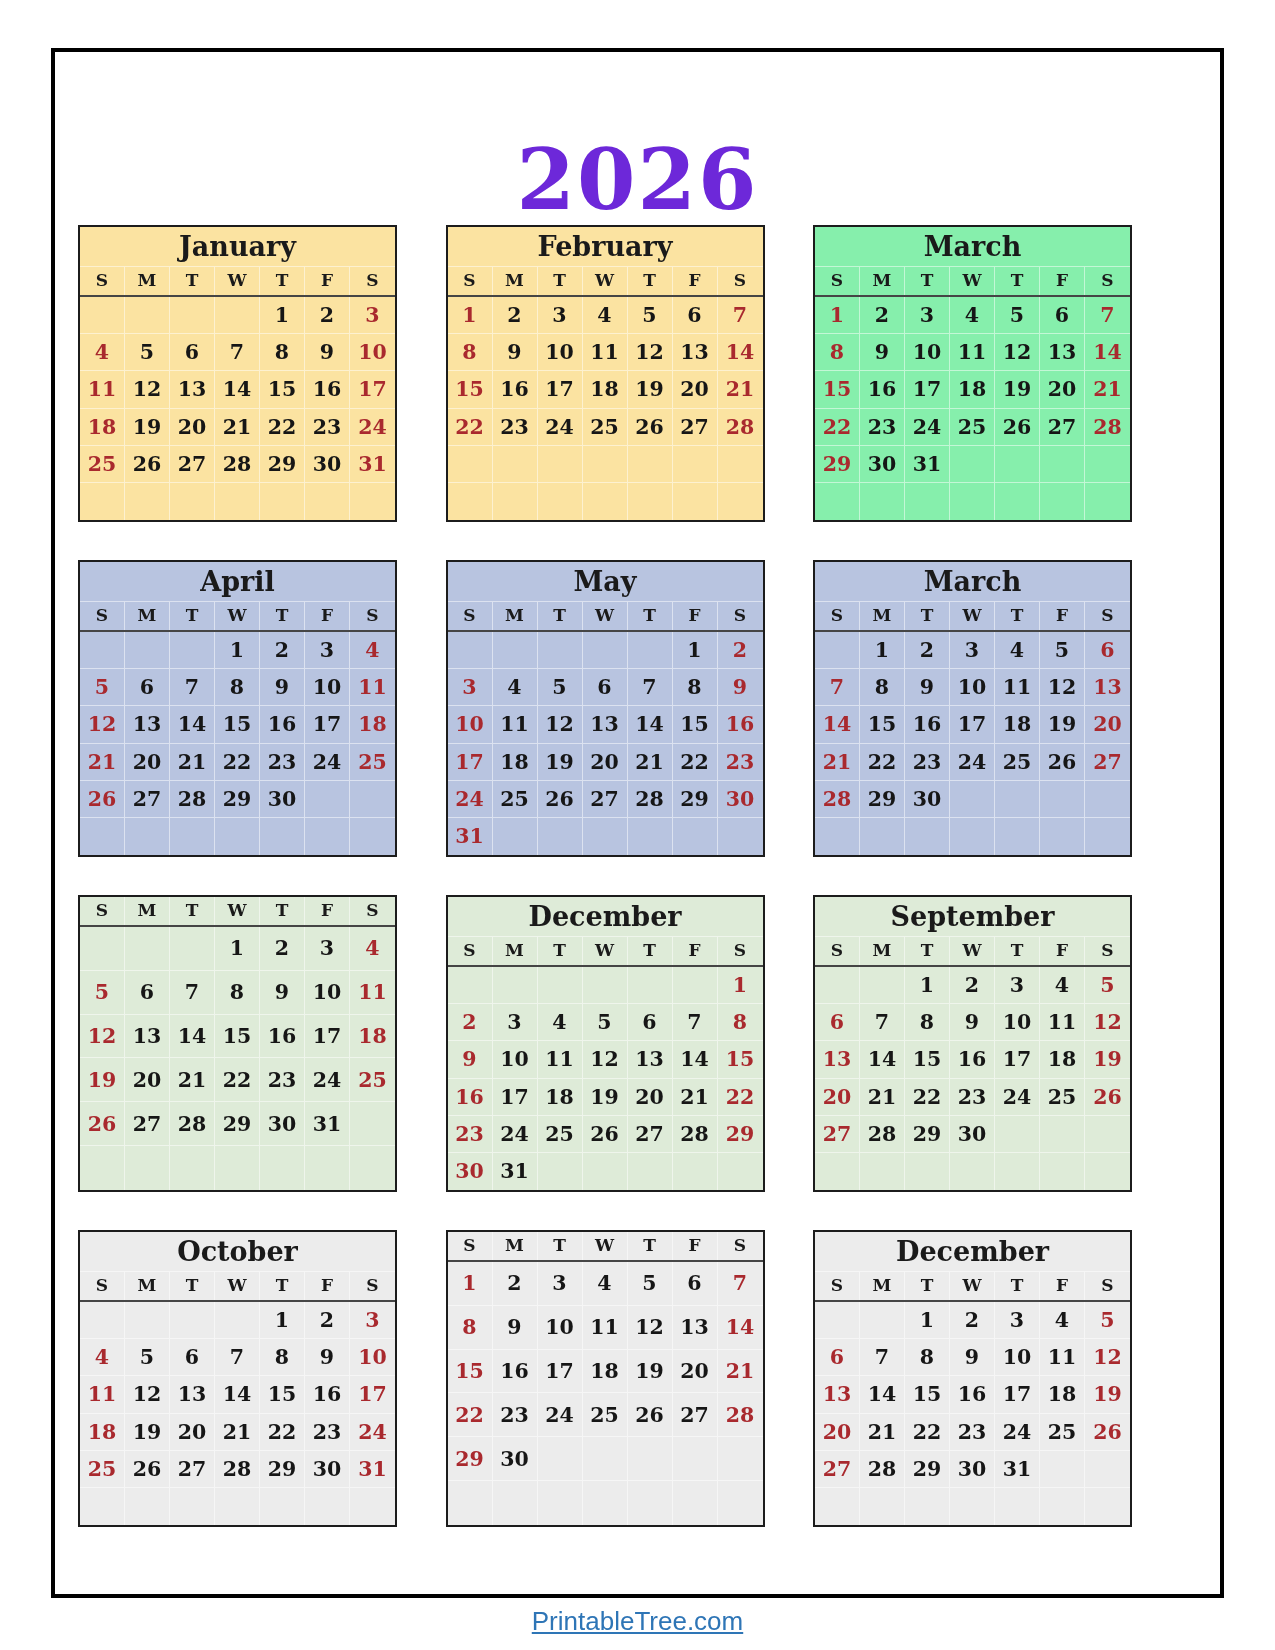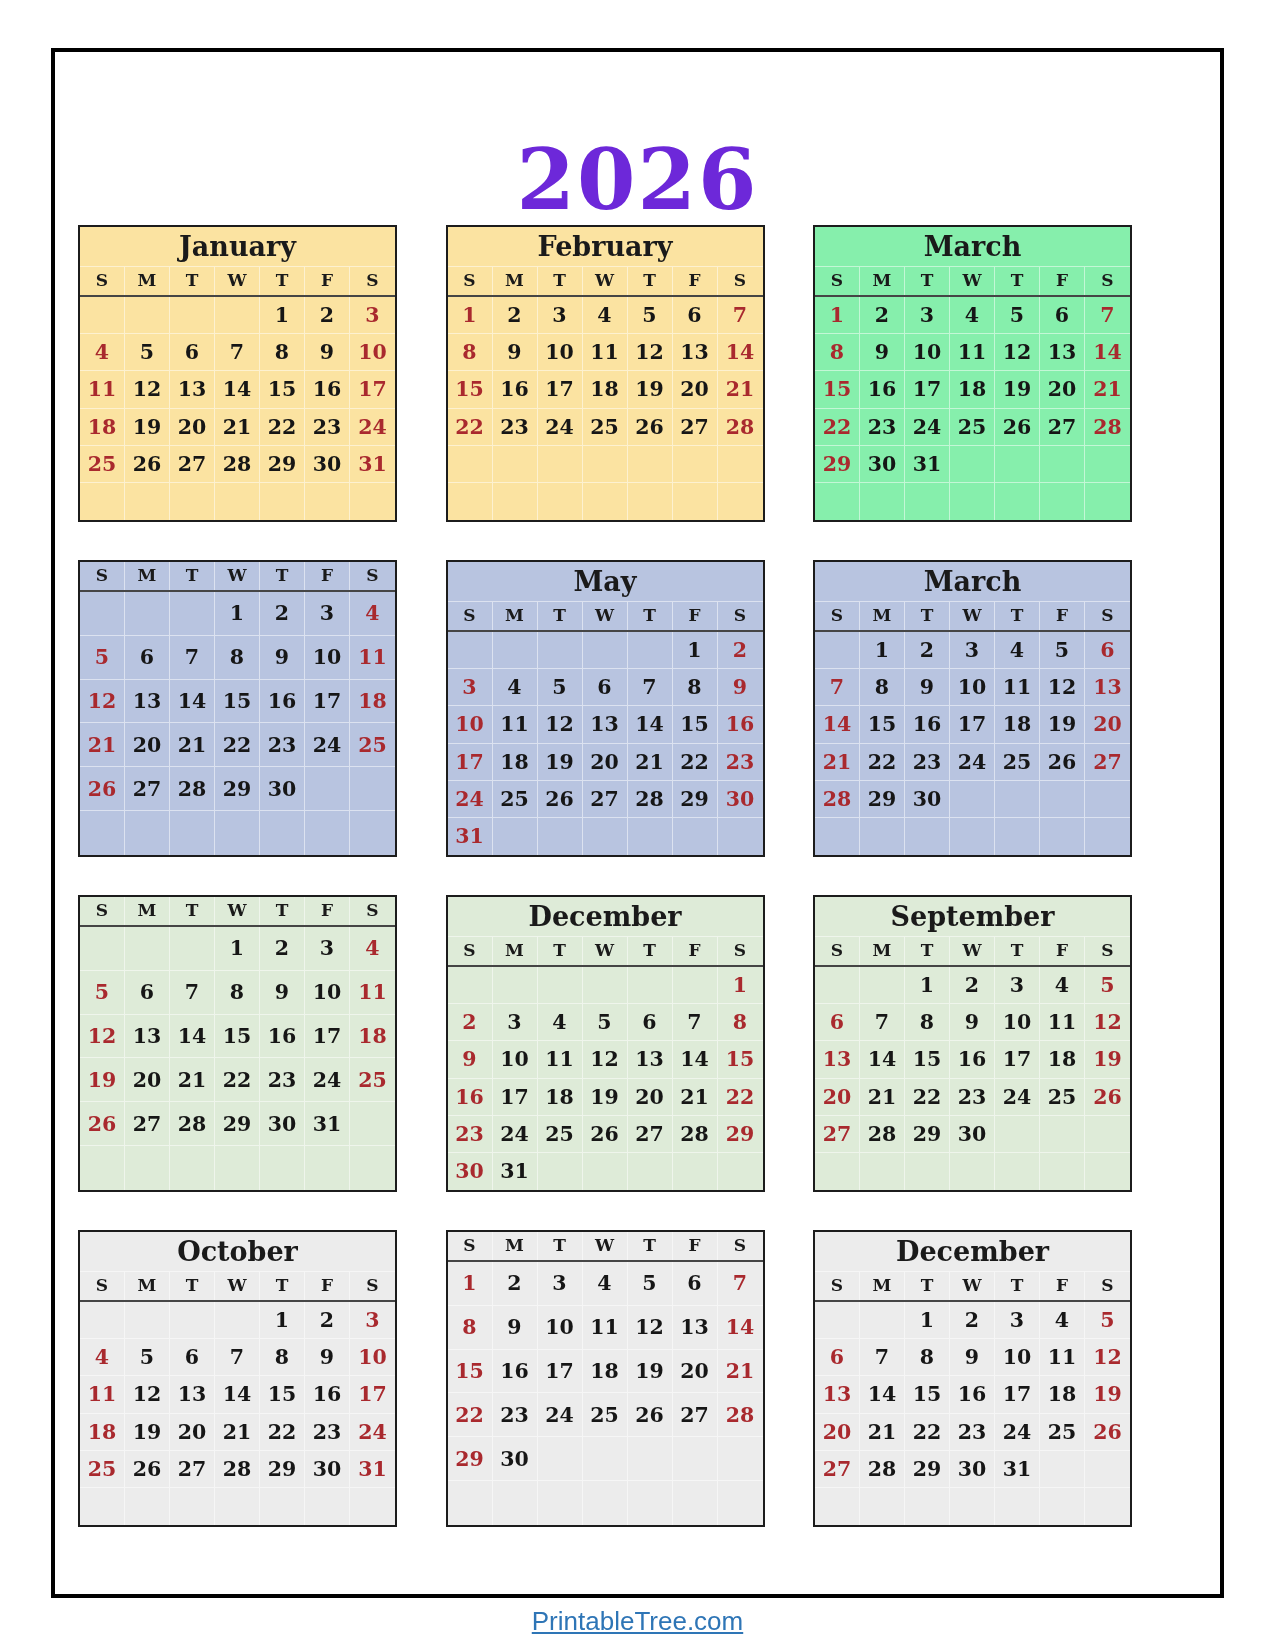--- a/index.html
+++ b/index.html
@@ -249,20 +249,21 @@
         <div class="day-cell"></div>
         <div class="day-cell"></div>
         <div class="day-cell"></div>
         <div class="day-cell"></div>
         <div class="day-cell"></div>
         <div class="day-cell"></div>
         <div class="day-cell"></div>
       </div>
     </section>
     <section class="month" style="background: rgb(184, 196, 224);">
+      <div class="month-title">April</div>
       <div class="weekdays">
         <div class="wd-cell">S</div>
         <div class="wd-cell">M</div>
         <div class="wd-cell">T</div>
         <div class="wd-cell">W</div>
         <div class="wd-cell">T</div>
         <div class="wd-cell">F</div>
         <div class="wd-cell">S</div>
       </div>
       <div class="days">

